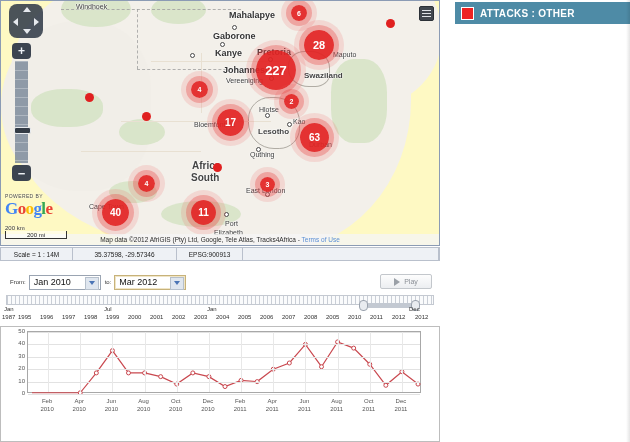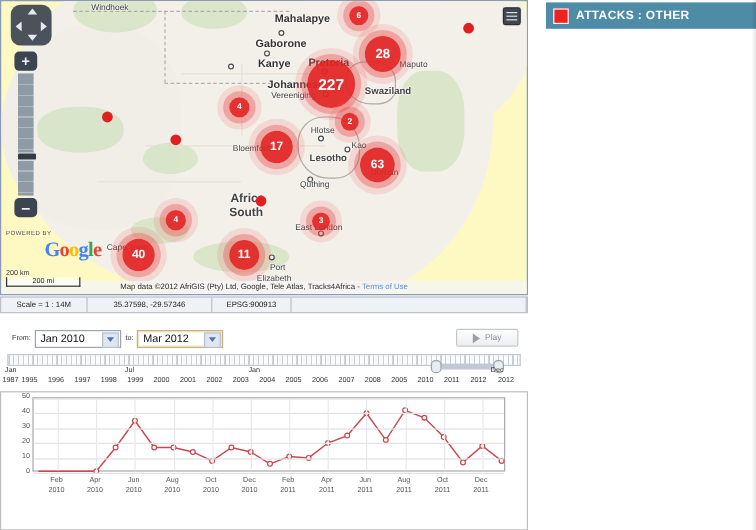--- a/index.html
+++ b/index.html
@@ -126,21 +126,20 @@
   #google-logo {
     position:absolute; left:4px; bottom:28px; z-index:20; line-height:1;
   }
   #google-logo .pby {
     font-size:5px; color:#4a4a4a; letter-spacing:.4px; display:block; margin-bottom:1px;
     text-shadow:0 0 2px #fff;
   }
   #google-logo .gword {
     font-family:"Liberation Serif", serif; font-size:17px; font-weight:bold;
     letter-spacing:-.6px;
-    margin-left:32px;
   }
   .g-b { color:#4285F4; } .g-r { color:#EA4335; } .g-y { color:#FBBC05; } .g-g { color:#34A853; }
 
   #scale-bar {
     position:absolute; left:4px; bottom:6px; z-index:20; font-size:6px; color:#333;
   }
   #scale-bar .sk { display:block; text-shadow:0 0 2px #fff; }
   #scale-bar .sbox {
     width:62px; height:8px; border:1px solid #333; border-top:none;
     background:rgba(255,255,255,.55); font-size:6px; text-align:center; line-height:8px; color:#222;

